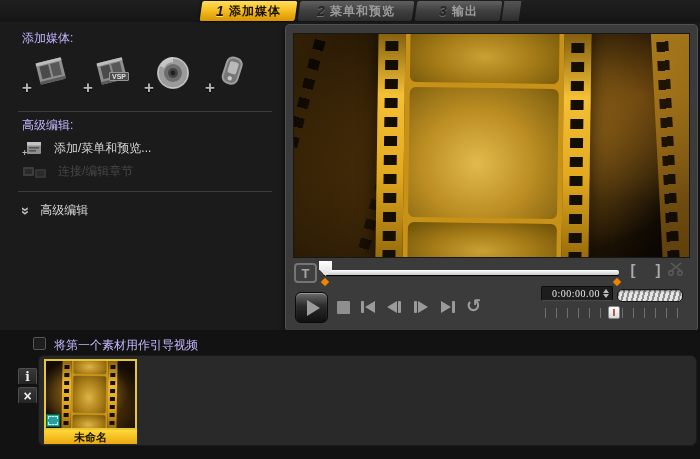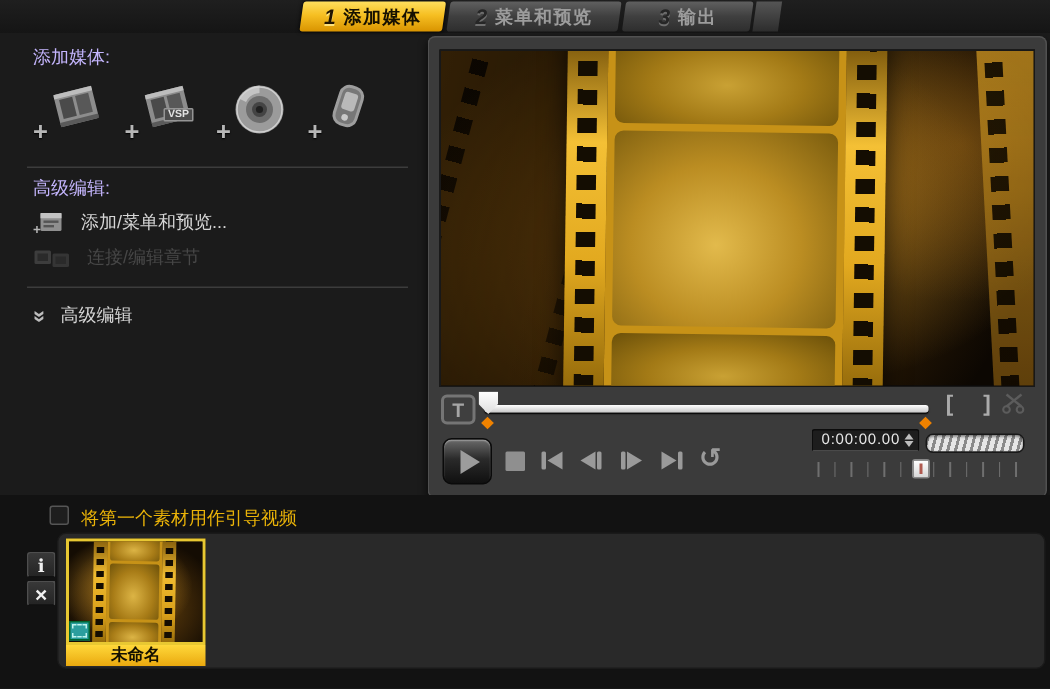--- a/index.html
+++ b/index.html
@@ -90,36 +90,36 @@
   .transport{position:absolute;top:271px;height:22px;display:flex;align-items:center;gap:1px;cursor:pointer}
   .transport.p1{left:75px}.transport.p2{left:101px}.transport.p3{left:128px}.transport.p4{left:155px}
   .t-bar{width:3px;height:12px;background:#9a9a9a;border-radius:1px}
   .t-left{width:0;height:0;border-top:6px solid transparent;border-bottom:6px solid transparent;border-right:10px solid #9a9a9a}
   .t-right{width:0;height:0;border-top:6px solid transparent;border-bottom:6px solid transparent;border-left:10px solid #9a9a9a}
   .repeat{position:absolute;left:180px;top:270px;color:#9a9a9a;font-size:18px;font-weight:bold;cursor:pointer;
        font-family:"DejaVu Sans",sans-serif}
   .timebox{position:absolute;left:255px;top:261px;width:72px;height:15px;background:#1d1d1d;border:1px solid #0c0c0c;
        border-bottom-color:#4a4a4a;border-radius:2px;display:flex;align-items:center;justify-content:flex-end;
        padding:0 3px;box-sizing:border-box}
-  .timebox .tc{color:#e8e8e8;font-size:10px;font-family:Liberation Sans, sans-serif;letter-spacing:.5px}
+  .timebox .tc{color:#e8e8e8;font-size:10px;font-family:Liberation Serif, serif;letter-spacing:.5px}
   .spin{display:flex;flex-direction:column;gap:1px;margin-left:3px;cursor:pointer}
   .spin i{width:0;height:0;border-left:3px solid transparent;border-right:3px solid transparent}
   .spin .up{border-bottom:4px solid #bdbdbd}.spin .dn{border-top:4px solid #bdbdbd}
   .meter{position:absolute;left:331px;top:264px;width:64px;height:11px;border-radius:5px;border:1px solid #181818;
        background:repeating-linear-gradient(105deg,#8a8a8a 0 2px,#e6e6e6 2px 5px);box-shadow:inset 0 1px 2px rgba(0,0,0,.5);cursor:pointer}
   .jog{position:absolute;left:257px;top:283px;width:141px;height:10px;
        background:repeating-linear-gradient(90deg,#6f6f6f 0 1px,transparent 1px 11px);background-position:2px 1px;cursor:pointer}
   .jog-handle{position:absolute;left:322px;top:281px;width:12px;height:13px;background:linear-gradient(#fff,#d8d8d8);
        border:1px solid #888;border-radius:2px;box-sizing:border-box;cursor:grab}
   .jog-handle::after{content:"";position:absolute;left:4px;top:2px;width:2px;height:7px;background:#b05a50}
   
   .bottom-bg{position:absolute;left:0;top:330px;width:700px;height:129px;background:#121212}
   .checkbox{position:absolute;left:33px;top:337px;width:13px;height:13px;background:#1e1e1e;border:1px solid #555;
        border-radius:2px;box-sizing:border-box;cursor:pointer}
-  .lead-label{position:absolute;left:54px;top:337px;font-size:12px;color:#eab308}
+  .lead-label{position:absolute;left:54px;top:337px;font-size:12px;color:#c4b5fd}
   .tl-strip{position:absolute;left:38px;top:355px;width:659px;height:91px;background:#292929;border-radius:6px;
        border:1px solid #1a1a1a;box-sizing:border-box}
   .sq-btn{position:absolute;left:18px;width:19px;height:17px;background:linear-gradient(#383838,#242424);
        border:1px solid #4e4e4e;border-bottom-color:#111;border-radius:2px;box-sizing:border-box;color:#f0f0f0;
        display:flex;align-items:center;justify-content:center;cursor:pointer}
   .sq-btn.info{top:368px;font-family:"DejaVu Serif",serif;font-weight:bold;font-size:12px}
   .sq-btn.remove{top:387px;font-weight:bold;font-size:14px;line-height:10px}
   .thumbclip{position:absolute;left:44px;top:359px;width:93px;height:71px;border:2px solid #e8c832;box-sizing:border-box;
        overflow:hidden;background:#1a1004;cursor:pointer}
   .thumbclip .mini{position:absolute;inset:0;background:

